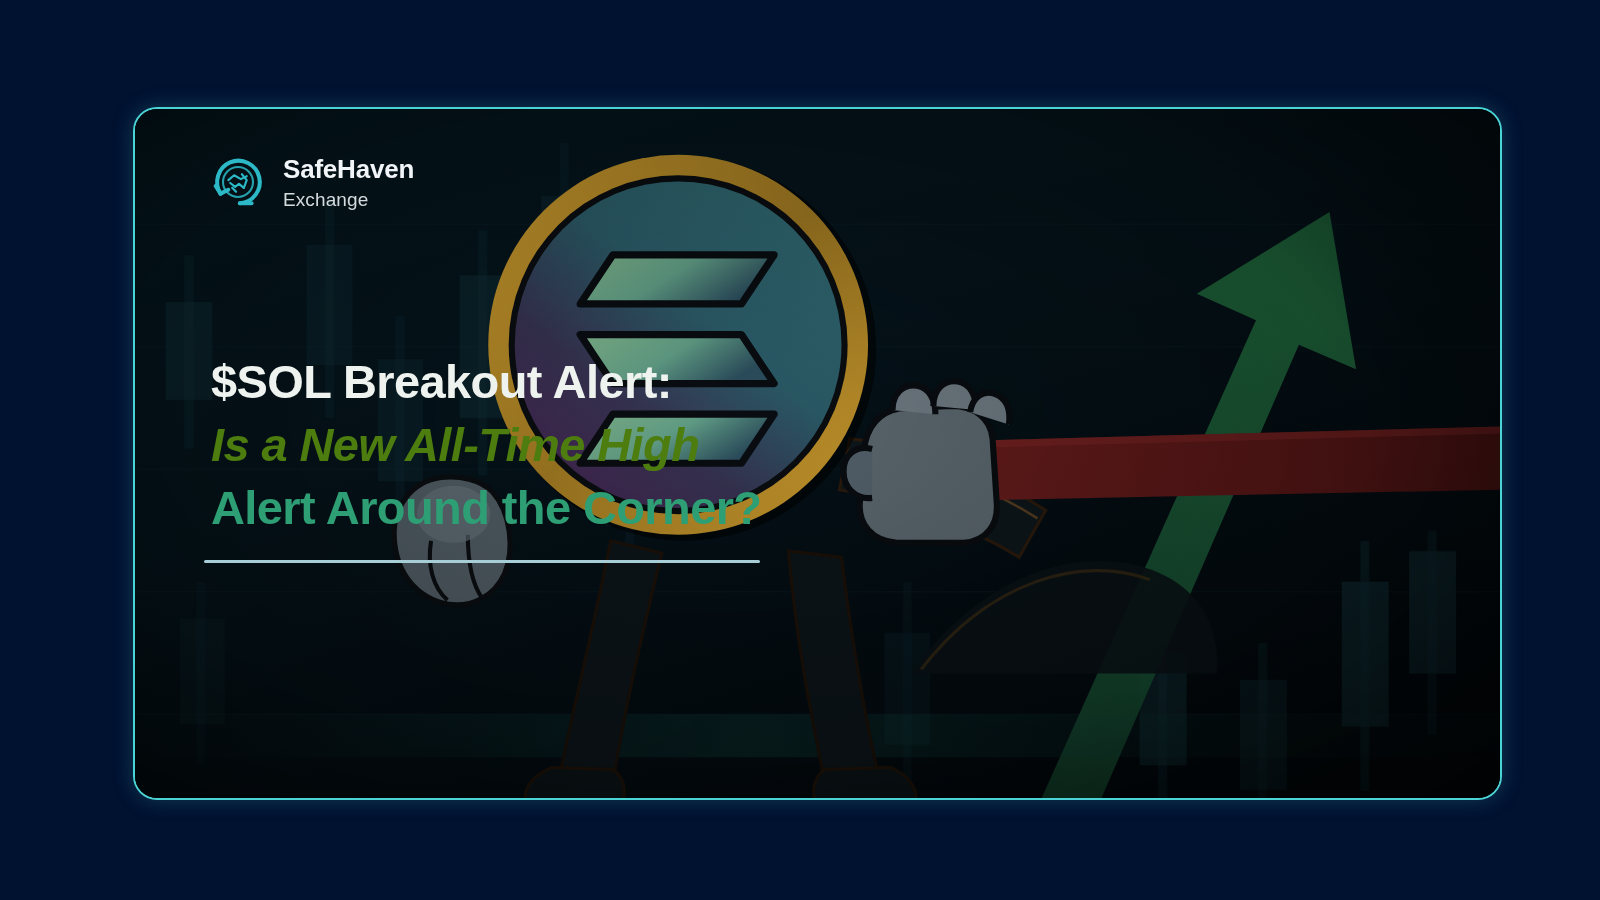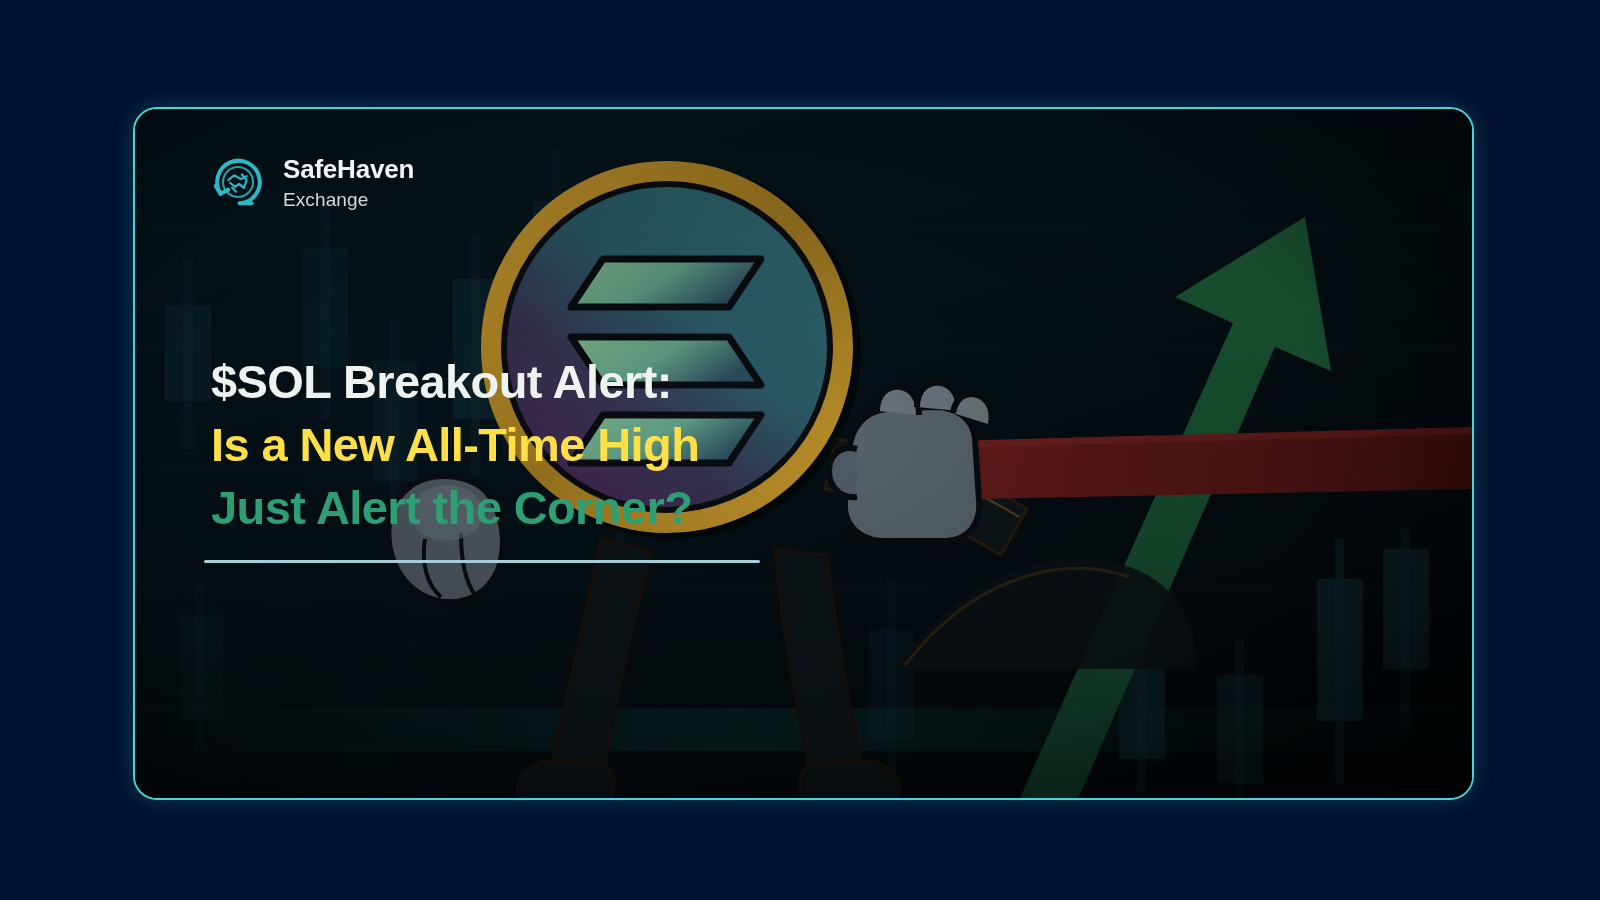--- a/index.html
+++ b/index.html
@@ -27,20 +27,21 @@
     position: absolute;
     left: 133px;
     top: 107px;
     width: 1337px;
     height: 689px;
     border-radius: 24px;
     border: 2px solid #4ad4d6;
     background: #060c10;
     overflow: hidden;
     box-shadow: 0 0 22px rgba(74,212,214,0.22);
+    padding-left: 28px;
   }
 
   
   .art {
     position: absolute;
     inset: 0;
     overflow: hidden;
   }
   .art svg { display: block; width: 100%; height: 100%; }
 
@@ -79,21 +80,21 @@
   }
   .hl {
     font-size: 47px;
     font-weight: 700;
     line-height: 56px;
     letter-spacing: -0.6px;
     white-space: nowrap;
     margin: 7px;
   }
   .hl-1 { color: #eef3ef; }
-  .hl-2 { color: #fde047; }
+  .hl-2 { color: #4d7c0f; font-style: italic; }
   .hl-3 { color: #2e9e74; }
 
   #headline-rule {
     position: absolute;
     left: 69px;
     top: 451px;
     width: 556px;
     height: 3px;
     background: #a7cdd7;
     z-index: 40;
@@ -285,18 +286,18 @@
       </div>
       <div id="logo-text">
         <span id="logo-title">SafeHaven</span>
         <span id="logo-sub">Exchange</span>
       </div>
     </div>
 
     <div id="headline">
       <div class="hl hl-1">$SOL Breakout Alert:</div>
       <div class="hl hl-2">Is a New All-Time High</div>
-      <div class="hl hl-3">Just Alert the Corner?</div>
+      <div class="hl hl-3">Alert Around the Corner?</div>
     </div>
     <div id="headline-rule"></div>
 
   </div>
 </div>
 
 </body></html>

